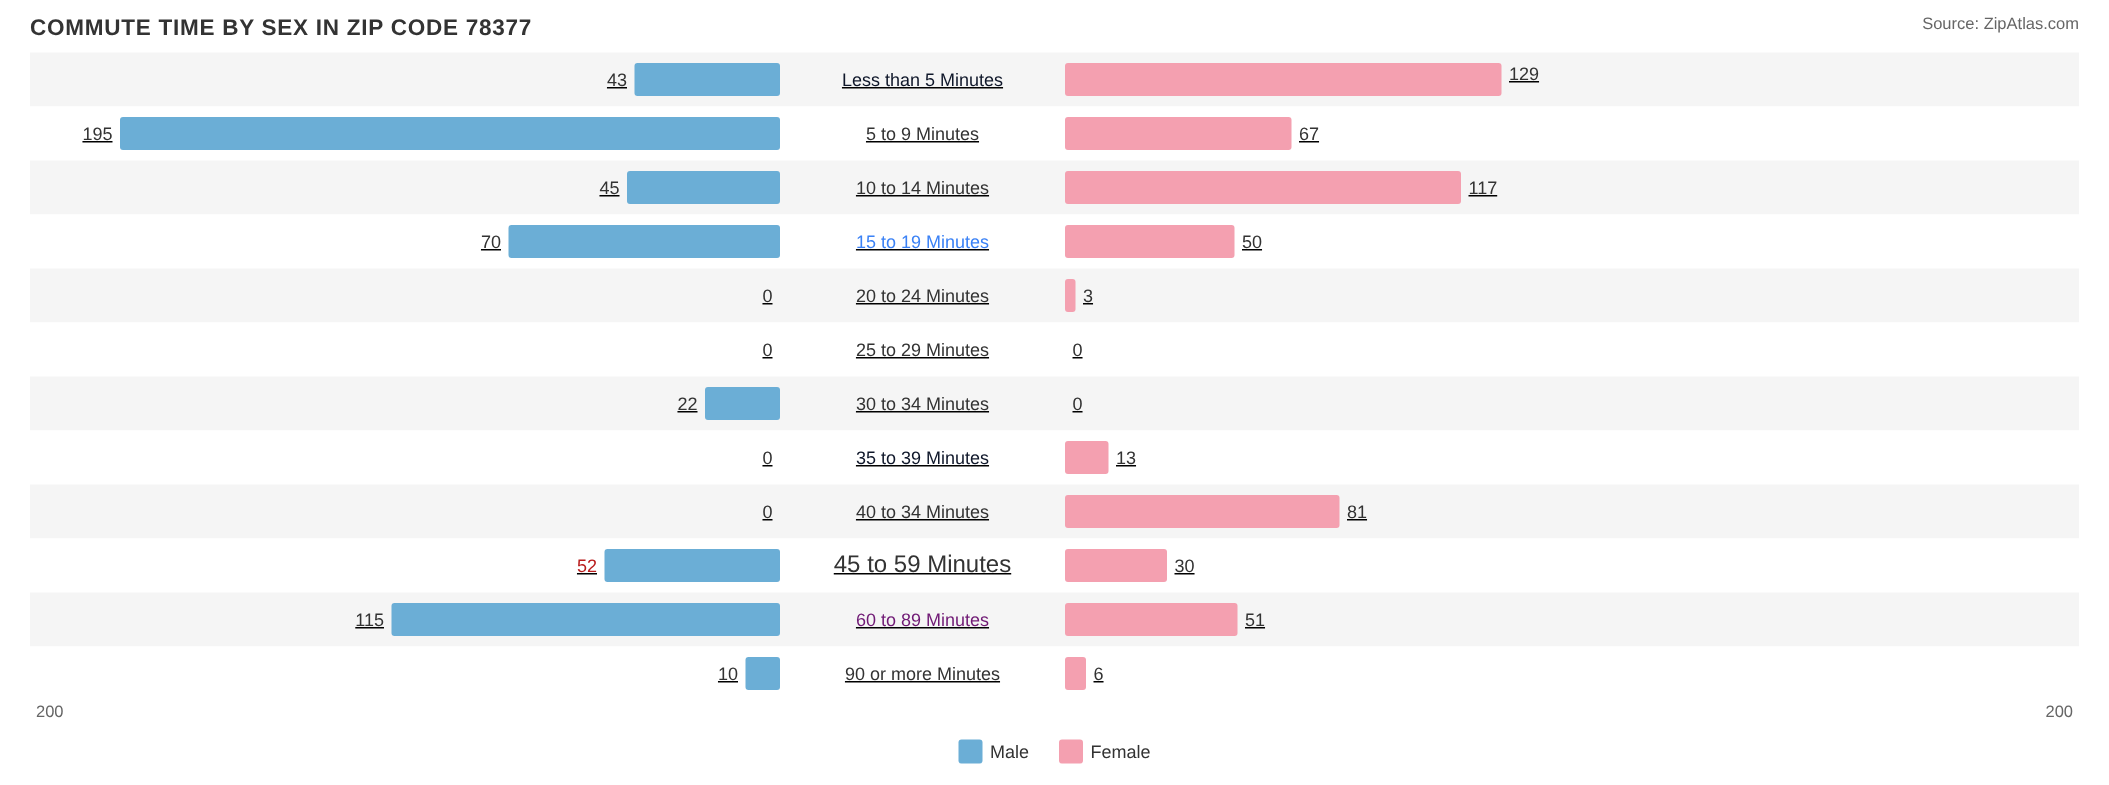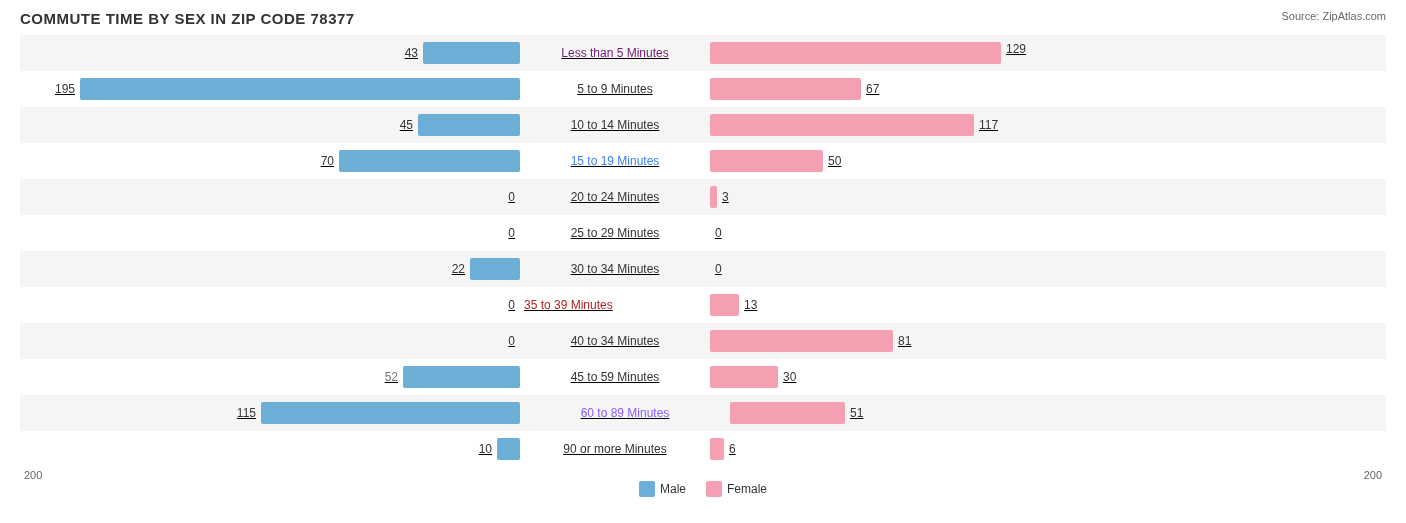--- a/index.html
+++ b/index.html
@@ -38,21 +38,21 @@
       height: 36px;
       width: 100%;
       text-decoration: underline;
     }
     .chart-row:nth-child(odd) { background: #f5f5f5; }
     .chart-row:nth-child(even) { background: #fff; }
     .legend {
       display: flex;
       justify-content: center;
       align-items: center;
-      margin-top: 0;
+      margin-top: 12px;
       gap: 20px;
       font-size: 12px;
       color: #333;
     }
     .legend-item {
       display: flex;
       align-items: center;
       gap: 5px;
     }
     .legend-box {
@@ -76,21 +76,21 @@
   <div class="chart-title">COMMUTE TIME BY SEX IN ZIP CODE 78377</div>
   <div class="source">Source: ZipAtlas.com</div>
 
   <div id="bars-wrapper" style="margin-top:8px;">
 
   <div class="chart-row" style="background: rgb(245, 245, 245); display: flex; align-items: center; height: 36px; width: 100%;">
         <div style="width: 500px; display: flex; align-items: center; justify-content: flex-end; flex-shrink: 0;">
           <span style="font-size: 12px; color: rgb(51, 51, 51); margin-right: 5px; min-width: 28px; text-align: right;">43</span>
           <div style="width: 97px; height: 22px; background: rgb(107, 174, 214); border-radius: 2px; flex-shrink: 0;"></div>
         </div>
-        <div style="width: 190px; flex-shrink: 0; text-align: center; font-size: 12px; color: #701a75; padding: 0px 4px;">Less than 5 Minutes</div>
+        <div style="width: 190px; flex-shrink: 0; text-align: center; font-size: 12px; color: #0f172a; padding: 0px 4px;">Less than 5 Minutes</div>
         <div style="flex: 1 1 0%; display: flex; align-items: flex-start;">
           <div style="width: 291px; height: 22px; background: rgb(244, 160, 176); border-radius: 2px; flex-shrink: 0;"></div>
           <span style="font-size: 12px; color: rgb(51, 51, 51); margin-left: 5px; min-width: 28px;">129</span>
         </div>
       </div>
       <div class="chart-row" style="background: rgb(255, 255, 255); display: flex; align-items: center; height: 36px; width: 100%;">
         <div style="width: 500px; display: flex; align-items: center; justify-content: flex-end; flex-shrink: 0;">
           <span style="font-size: 12px; color: rgb(51, 51, 51); margin-right: 5px; min-width: 28px; text-align: right;">195</span>
           <div style="width: 440px; height: 22px; background: rgb(107, 174, 214); border-radius: 2px; flex-shrink: 0;"></div>
         </div>
@@ -153,54 +153,54 @@
         <div style="flex: 1 1 0%; display: flex; align-items: center;">
           <div style="width: 0px; height: 22px; background: rgb(244, 160, 176); border-radius: 2px; flex-shrink: 0;"></div>
           <span style="font-size: 12px; color: rgb(51, 51, 51); margin-left: 5px; min-width: 28px;">0</span>
         </div>
       </div>
       <div class="chart-row" style="background: rgb(255, 255, 255); display: flex; align-items: center; height: 36px; width: 100%;">
         <div style="width: 500px; display: flex; align-items: center; justify-content: flex-end; flex-shrink: 0;">
           <span style="font-size: 12px; color: rgb(51, 51, 51); margin-right: 5px; min-width: 28px; text-align: right;">0</span>
           <div style="width: 0px; height: 22px; background: rgb(107, 174, 214); border-radius: 2px; flex-shrink: 0;"></div>
         </div>
-        <div style="width: 190px; flex-shrink: 0; text-align: left; font-size: 12px; color: #b91c1c; padding: 0px 4px;">35 to 39 Minutes</div>
+        <div style="width: 190px; flex-shrink: 0; text-align: center; font-size: 12px; color: #0f172a; padding: 0px 4px;">35 to 39 Minutes</div>
         <div style="flex: 1 1 0%; display: flex; align-items: center;">
           <div style="width: 29px; height: 22px; background: rgb(244, 160, 176); border-radius: 2px; flex-shrink: 0;"></div>
           <span style="font-size: 12px; color: rgb(51, 51, 51); margin-left: 5px; min-width: 28px;">13</span>
         </div>
       </div>
       <div class="chart-row" style="background: rgb(245, 245, 245); display: flex; align-items: center; height: 36px; width: 100%;">
         <div style="width: 500px; display: flex; align-items: center; justify-content: flex-end; flex-shrink: 0;">
           <span style="font-size: 12px; color: rgb(51, 51, 51); margin-right: 5px; min-width: 28px; text-align: right;">0</span>
           <div style="width: 0px; height: 22px; background: rgb(107, 174, 214); border-radius: 2px; flex-shrink: 0;"></div>
         </div>
         <div style="width: 190px; flex-shrink: 0; text-align: center; font-size: 12px; color: rgb(51, 51, 51); padding: 0px 4px;">40 to 34 Minutes</div>
         <div style="flex: 1 1 0%; display: flex; align-items: center;">
           <div style="width: 183px; height: 22px; background: rgb(244, 160, 176); border-radius: 2px; flex-shrink: 0;"></div>
           <span style="font-size: 12px; color: rgb(51, 51, 51); margin-left: 5px; min-width: 28px;">81</span>
         </div>
       </div>
       <div class="chart-row" style="background: rgb(255, 255, 255); display: flex; align-items: center; height: 36px; width: 100%;">
         <div style="width: 500px; display: flex; align-items: center; justify-content: flex-end; flex-shrink: 0;">
-          <span style="font-size: 12px; color: #737373; margin-right: 5px; min-width: 28px; text-align: right;">52</span>
+          <span style="font-size: 12px; color: #b91c1c; margin-right: 5px; min-width: 28px; text-align: right;">52</span>
           <div style="width: 117px; height: 22px; background: rgb(107, 174, 214); border-radius: 2px; flex-shrink: 0;"></div>
         </div>
-        <div style="width: 190px; flex-shrink: 0; text-align: center; font-size: 12px; color: rgb(51, 51, 51); padding: 0px 4px;">45 to 59 Minutes</div>
+        <div style="width: 190px; flex-shrink: 0; text-align: center; font-size: 16px; color: rgb(51, 51, 51); padding: 0px 4px;">45 to 59 Minutes</div>
         <div style="flex: 1 1 0%; display: flex; align-items: center;">
           <div style="width: 68px; height: 22px; background: rgb(244, 160, 176); border-radius: 2px; flex-shrink: 0;"></div>
           <span style="font-size: 12px; color: rgb(51, 51, 51); margin-left: 5px; min-width: 28px;">30</span>
         </div>
       </div>
       <div class="chart-row" style="background: rgb(245, 245, 245); display: flex; align-items: center; height: 36px; width: 100%;">
         <div style="width: 500px; display: flex; align-items: center; justify-content: flex-end; flex-shrink: 0;">
           <span style="font-size: 12px; color: rgb(51, 51, 51); margin-right: 5px; min-width: 28px; text-align: right;">115</span>
           <div style="width: 259px; height: 22px; background: rgb(107, 174, 214); border-radius: 2px; flex-shrink: 0;"></div>
         </div>
-        <div style="width: 210px; flex-shrink: 0; text-align: center; font-size: 12px; color: #8b5cf6; padding: 0px 4px;">60 to 89 Minutes</div>
+        <div style="width: 190px; flex-shrink: 0; text-align: center; font-size: 12px; color: #701a75; padding: 0px 4px;">60 to 89 Minutes</div>
         <div style="flex: 1 1 0%; display: flex; align-items: center;">
           <div style="width: 115px; height: 22px; background: rgb(244, 160, 176); border-radius: 2px; flex-shrink: 0;"></div>
           <span style="font-size: 12px; color: rgb(51, 51, 51); margin-left: 5px; min-width: 28px;">51</span>
         </div>
       </div>
       <div class="chart-row" style="background: rgb(255, 255, 255); display: flex; align-items: center; height: 36px; width: 100%;">
         <div style="width: 500px; display: flex; align-items: center; justify-content: flex-end; flex-shrink: 0;">
           <span style="font-size: 12px; color: rgb(51, 51, 51); margin-right: 5px; min-width: 28px; text-align: right;">10</span>
           <div style="width: 23px; height: 22px; background: rgb(107, 174, 214); border-radius: 2px; flex-shrink: 0;"></div>
         </div>

